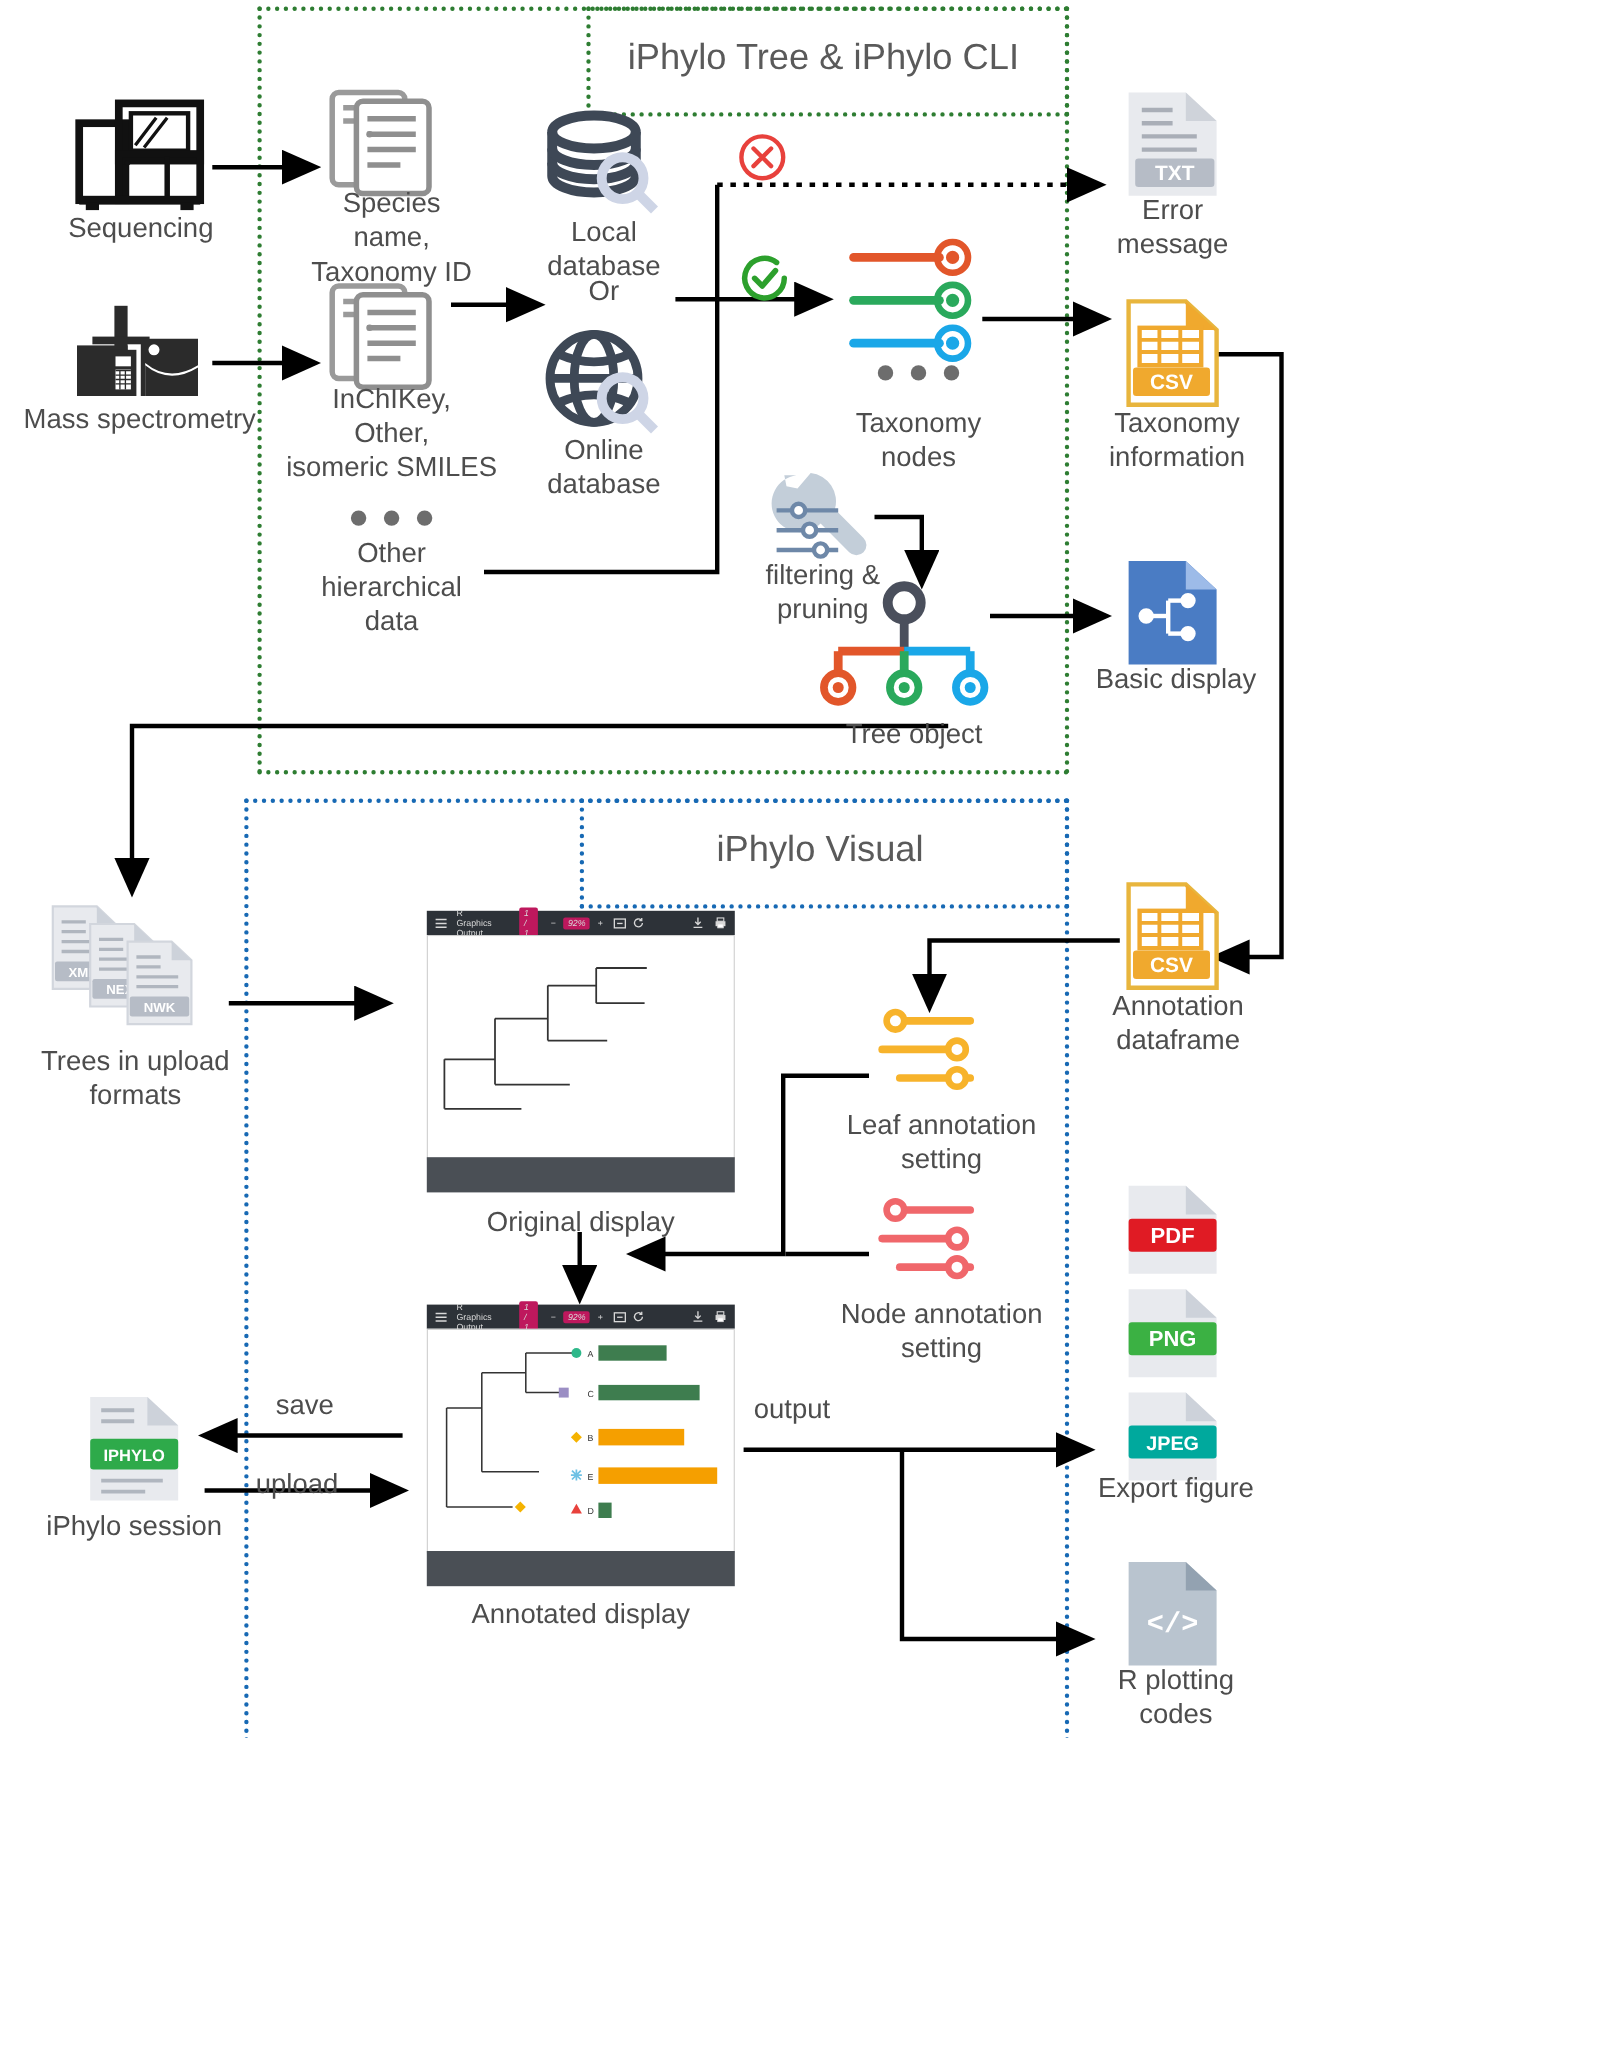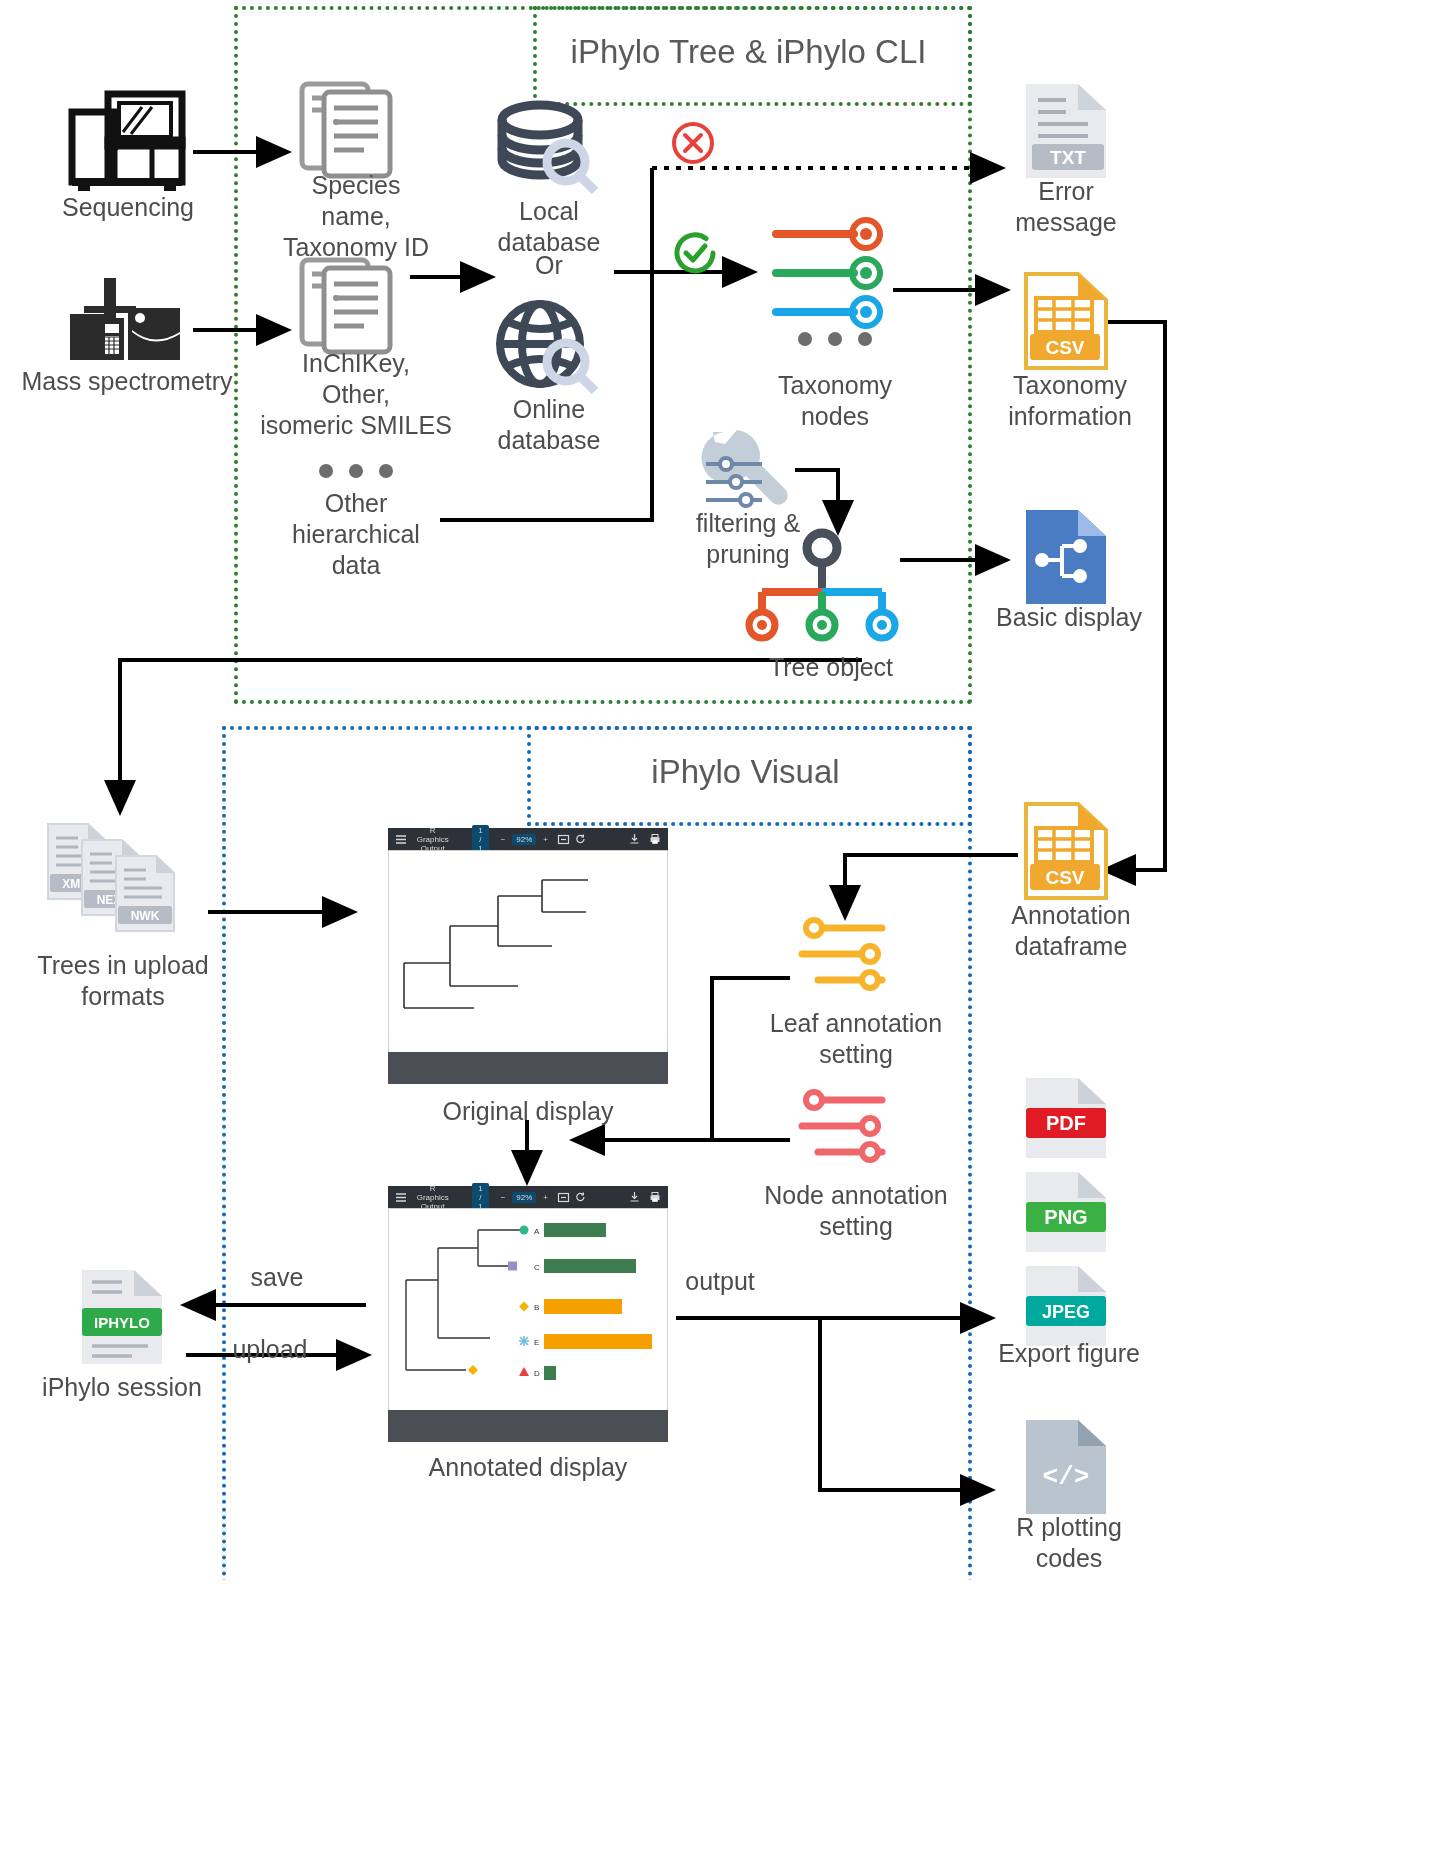--- a/index.html
+++ b/index.html
@@ -6,25 +6,25 @@
   body{width:1454px;height:1866px;position:relative;
        font-family:"Liberation Sans","DejaVu Sans",sans-serif;color:#4a4a4a;}
   .stage{position:absolute;left:0;top:0;width:1454px;height:1580px;overflow:hidden;}
   .lbl{position:absolute;text-align:center;font-size:25px;line-height:31px;color:#4d4d4d;}
   .title{position:absolute;font-size:33px;color:#5a5a5a;text-align:center;}
   
   .boxg{position:absolute;border:4px dotted #2e7d32;background:transparent;}
   .boxb{position:absolute;border:4px dotted #1769b4;background:transparent;}
   svg{position:absolute;overflow:visible;}
   .winbar{position:absolute;background:#2d3238;display:flex;align-items:center;
-          height:22px;padding:0 8px;box-sizing:border-box;text-align:center;}
+          height:22px;padding:0 8px;box-sizing:border-box;}
   .winbar span{color:#d8d8d8;font-size:8px;}
   .winbody{position:absolute;background:#fff;border:1px solid #cfcfcf;}
   .winfoot{position:absolute;background:#4a4f55;}
-  .pill{background:#0c4a6e;color:#e6e6e6;border-radius:2px;padding:1px 4px;font-size:7px;}
+  .pill{background:#be185d;color:#e6e6e6;border-radius:2px;padding:1px 4px;font-size:7px;font-style:italic;}
 </style>
 </head>
 <body>
 
 <div class="stage">
 
   <div class="boxg" style="left:234px;top:6px;width:730px;height:690px;"></div>
   <div class="boxg" style="left:533px;top:6px;width:431px;height:92px;"></div>
   <div class="title" style="left:533px;top:33px;width:431px;">iPhylo Tree &amp; iPhylo CLI</div>
 

